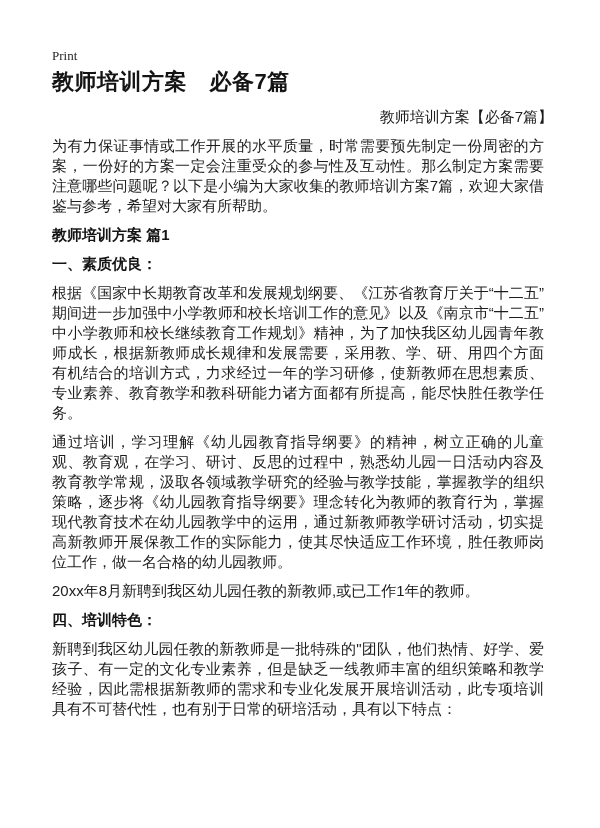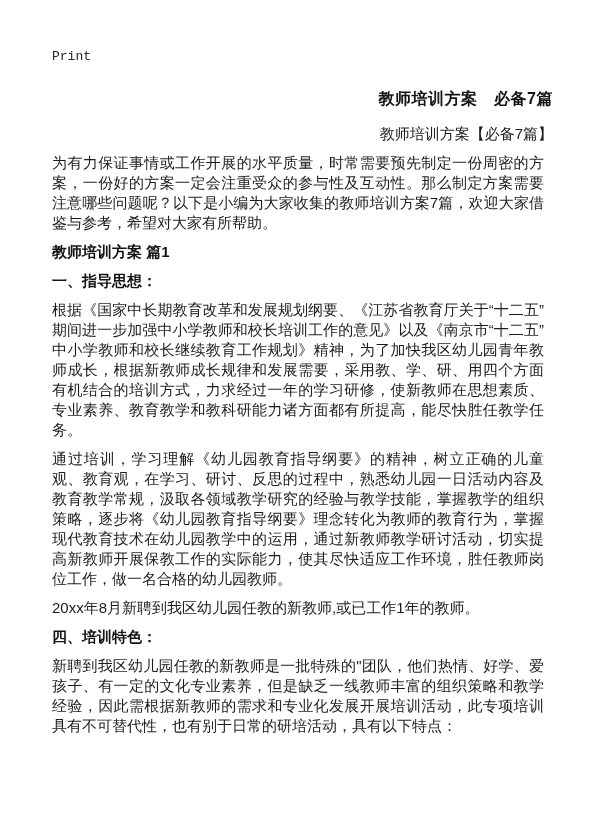--- a/index.html
+++ b/index.html
@@ -16,32 +16,32 @@
     -webkit-font-smoothing: antialiased;
   }
   .page {
     box-sizing: border-box;
     width: 600px;
     height: 828px;
     padding: 46px 47px 0 52px;
     background: #ffffff;
   }
   .print-label {
-    font-family: Liberation Mono, monospace;
+    font-family: Liberation Serif, serif;
     font-size: 13px;
     line-height: 14px;
     color: #262626;
-    margin: 0 0 20px 0;
+    margin: 0 0 4px 0;
     display: inline-block;
   }
   .doc-title {
-    font-size: 16px;
+    font-size: 22px;
     font-weight: 700;
     line-height: 30px;
-    text-align: right;
+    text-align: left;
     margin: 0 0 10px 0;
     color: #141414;
     letter-spacing: 0.5px;
   }
   .doc-subtitle {
     font-size: 15px;
     line-height: 20px;
     margin: 6px 0 9px 0;
     text-align: right;
   }
@@ -68,21 +68,21 @@
   <span class="print-label">Print</span>
 
   <h1 class="doc-title">教师培训方案　必备7篇</h1>
 
   <p class="doc-subtitle">教师培训方案【必备7篇】</p>
 
   <p class="doc-paragraph">为有力保证事情或工作开展的水平质量，时常需要预先制定一份周密的方案，一份好的方案一定会注重受众的参与性及互动性。那么制定方案需要注意哪些问题呢？以下是小编为大家收集的教师培训方案7篇，欢迎大家借鉴与参考，希望对大家有所帮助。</p>
 
   <h2 class="doc-heading">教师培训方案 篇1</h2>
 
-  <h3 class="doc-heading">一、指导思想：</h3>
+  <h3 class="doc-heading">一、素质优良：</h3>
 
   <p class="doc-paragraph">根据《国家中长期教育改革和发展规划纲要、《江苏省教育厅关于“十二五”期间进一步加强中小学教师和校长培训工作的意见》以及《南京市“十二五”中小学教师和校长继续教育工作规划》精神，为了加快我区幼儿园青年教师成长，根据新教师成长规律和发展需要，采用教、学、研、用四个方面有机结合的培训方式，力求经过一年的学习研修，使新教师在思想素质、专业素养、教育教学和教科研能力诸方面都有所提高，能尽快胜任教学任务。</p>
 
 
 
   <p class="doc-paragraph">通过培训，学习理解《幼儿园教育指导纲要》的精神，树立正确的儿童观、教育观，在学习、研讨、反思的过程中，熟悉幼儿园一日活动内容及教育教学常规，汲取各领域教学研究的经验与教学技能，掌握教学的组织策略，逐步将《幼儿园教育指导纲要》理念转化为教师的教育行为，掌握现代教育技术在幼儿园教学中的运用，通过新教师教学研讨活动，切实提高新教师开展保教工作的实际能力，使其尽快适应工作环境，胜任教师岗位工作，做一名合格的幼儿园教师。</p>
 
 
   <p class="doc-paragraph">20xx年8月新聘到我区幼儿园任教的新教师,或已工作1年的教师。</p>
 

